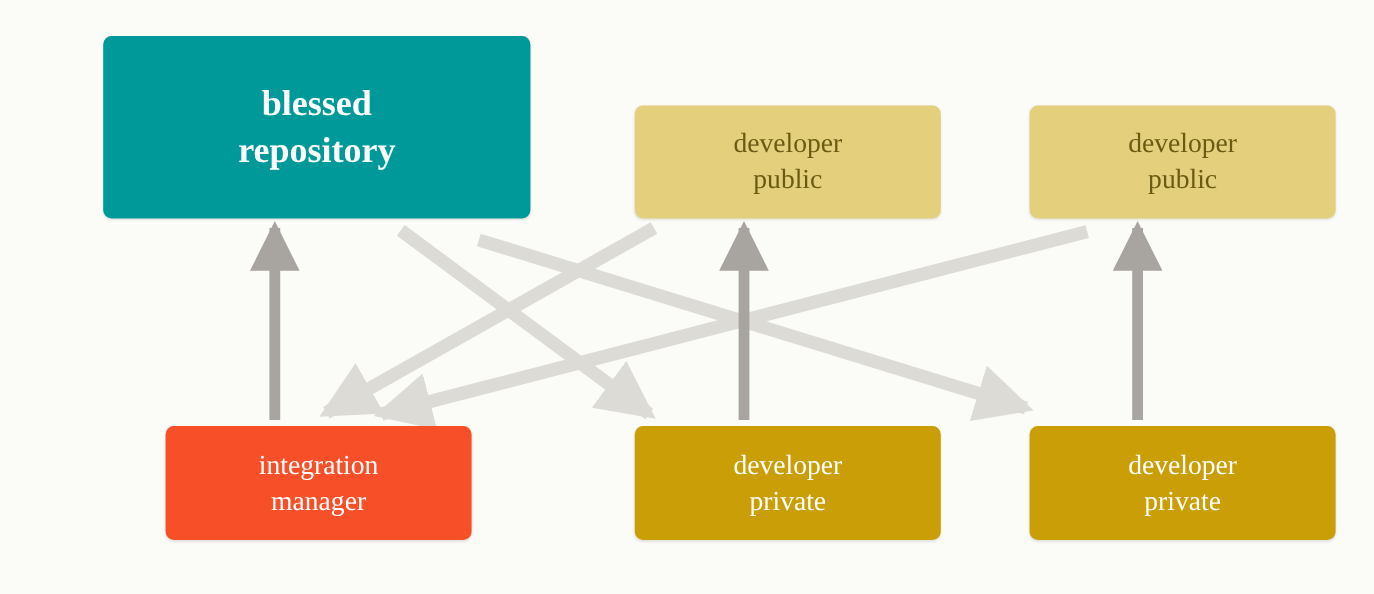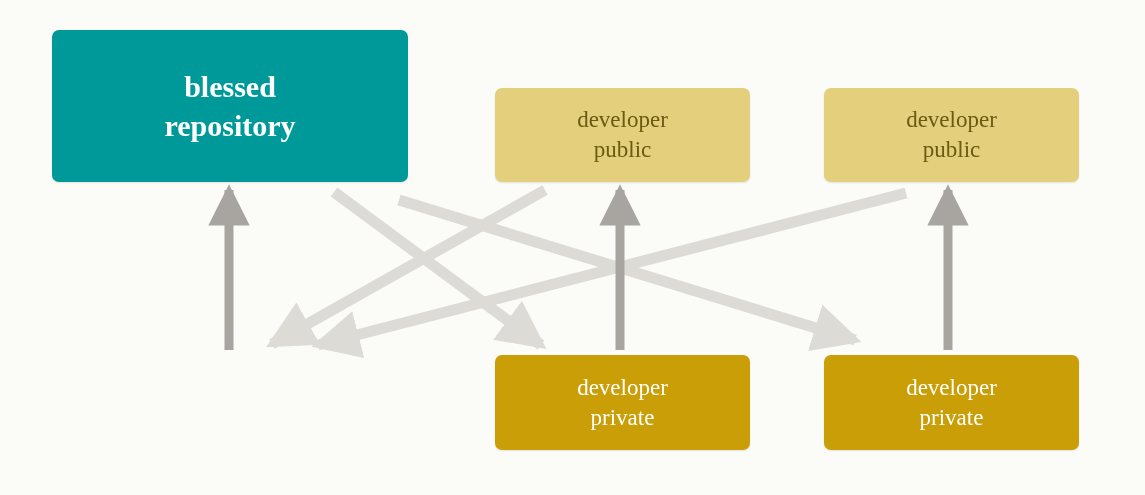--- a/index.html
+++ b/index.html
@@ -31,20 +31,21 @@
     position: absolute;
     box-sizing: border-box;
     border-radius: 7px;
     display: flex;
     align-items: center;
     justify-content: center;
     text-align: center;
     line-height: 1.30;
     z-index: 3;
     box-shadow: 0 1px 2px rgba(0,0,0,0.10);
+    margin-left: 34px;
   }
   .node-label {
     display: block;
     white-space: pre-line;
     padding: 0 8px;
   }
   .node-blessed {
     left: 52px;
     top: 30px;
     width: 356px;
@@ -122,20 +123,24 @@
   <div class="node node-devpublic node-devpublic-1">
     <span class="node-label">developer
 public</span>
   </div>
 
   <div class="node node-devpublic node-devpublic-2">
     <span class="node-label">developer
 public</span>
   </div>
 
+  <div class="node node-integration">
+    <span class="node-label">integration
+manager</span>
+  </div>
 
   <div class="node node-devprivate node-devprivate-1">
     <span class="node-label">developer
 private</span>
   </div>
 
   <div class="node node-devprivate node-devprivate-2">
     <span class="node-label">developer
 private</span>
   </div>

